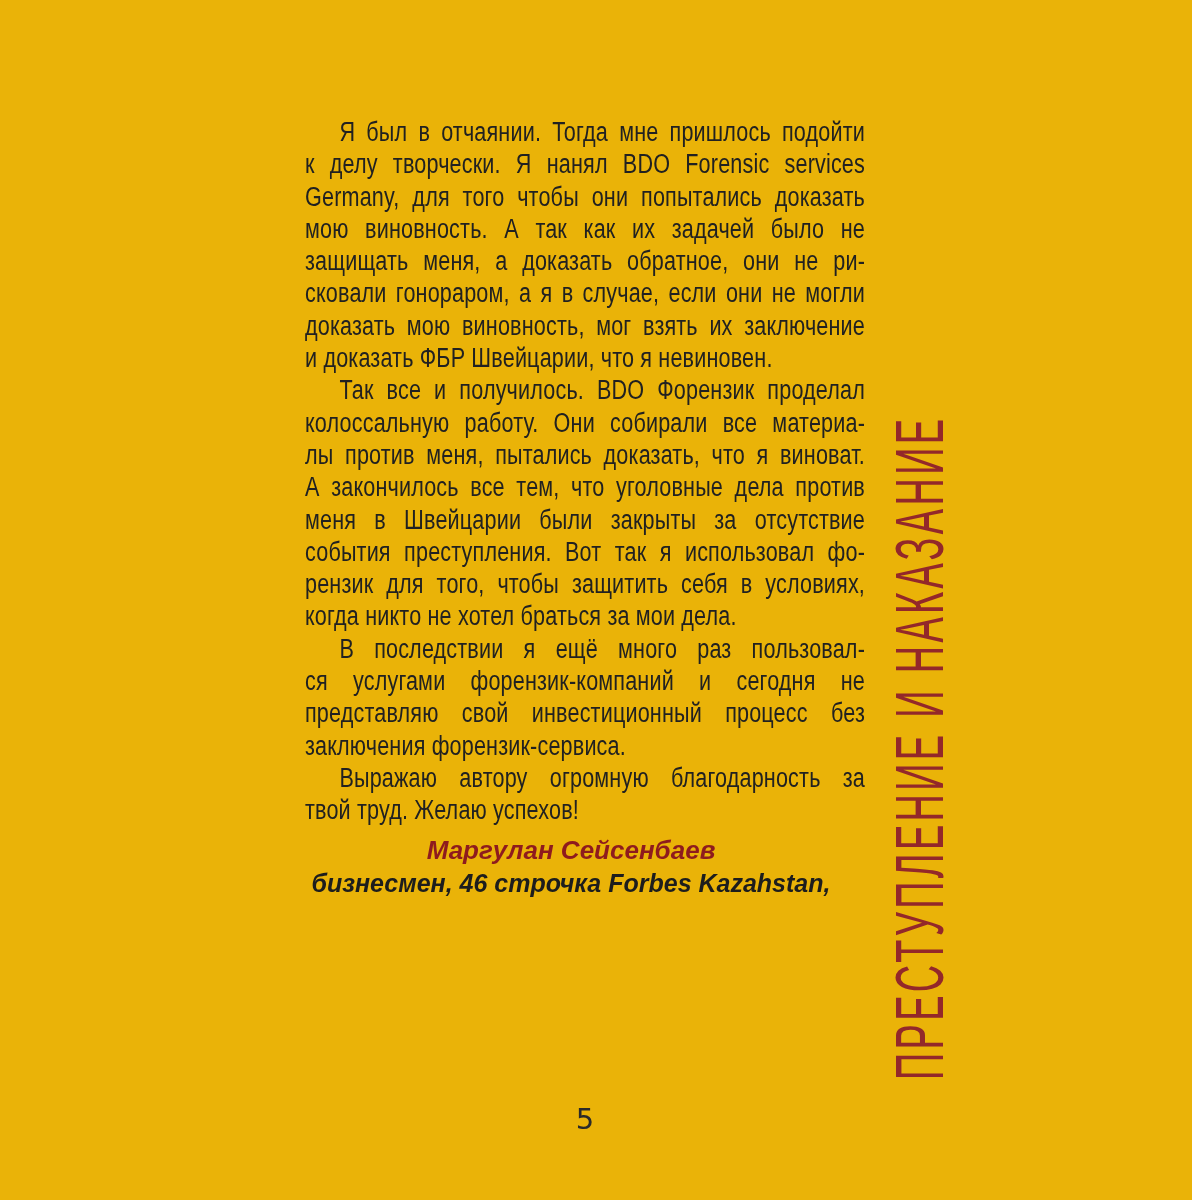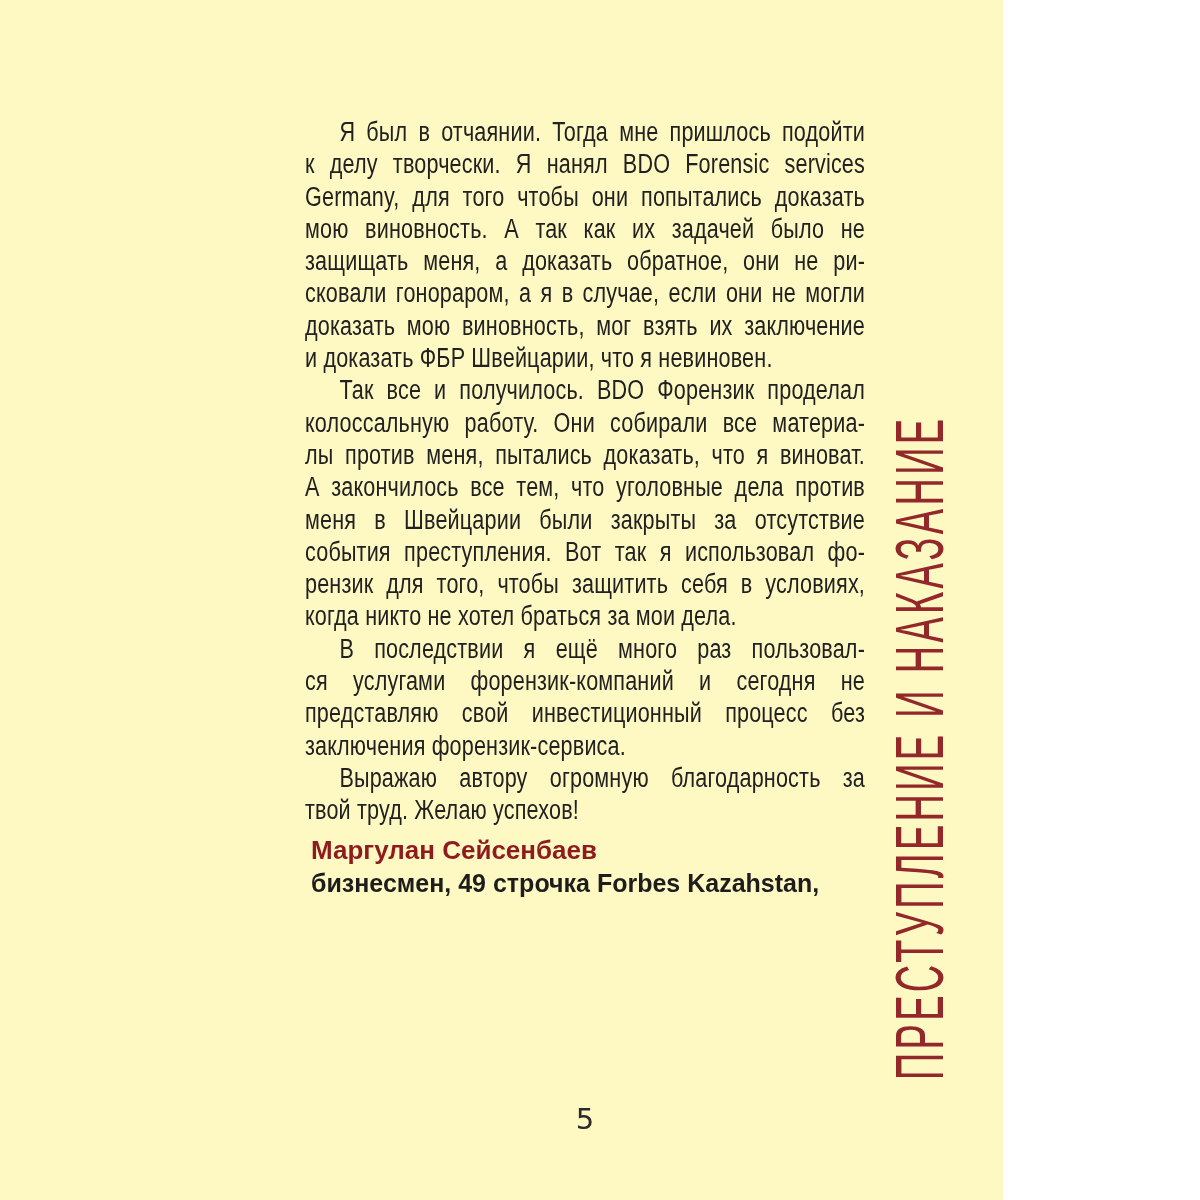--- a/index.html
+++ b/index.html
@@ -11,22 +11,22 @@
   html,body{margin:0;padding:0;}
   body{
     width:1200px;height:1200px;
     background:#ffffff;
     font-family:"Liberation Sans",sans-serif;
     position:relative;
     overflow:hidden;
   }
   .page{
     position:absolute;inset:0;
-    width:1003px;height:1200px;
-    background:#fef9c3;
+    width:1192px;height:1200px;
+    background:#eab308;
   }
 
   
   .body-col{
     position:absolute;
     left:305px;top:116px;
     width:560px;
   }
   .body-inner{
     width:700px;
@@ -42,23 +42,24 @@
     text-align-last:justify;
     white-space:normal;
     letter-spacing:0.2px;
   }
   .line.first{ text-indent:43px; }
   .line.plast{ text-align:left; text-align-last:left; }
 
   
   .signature{
     position:absolute;
-    left:311px;top:833px;
+    left:291px;top:833px;
     width:560px;
-    text-align:left;
+    text-align:center;
+    font-style:italic;
   }
   .sig-name{
     font-size:26px;
     line-height:34px;
     font-weight:bold;
     color:var(--name-red);
   }
   .sig-line{
     font-size:25px;
     line-height:33px;
@@ -123,20 +124,20 @@
       <div class="line">представляю свой инвестиционный процесс без</div>
       <div class="line plast">заключения форензик-сервиса.</div>
 
       <div class="line first">Выражаю автору огромную благодарность за</div>
       <div class="line plast">твой труд. Желаю успехов!</div>
     </div>
   </div>
 
   <div class="signature">
     <div class="sig-name">Маргулан Сейсенбаев</div>
-    <div class="sig-line">бизнесмен, 49 строчка Forbes Kazahstan,</div>
+    <div class="sig-line">бизнесмен, 46 строчка Forbes Kazahstan,</div>
   </div>
 
   <div class="chapter-title">ПРЕСТУПЛЕНИЕ И НАКАЗАНИЕ</div>
 
   <div class="page-number">5</div>
 
 </div>
 
 </body></html>

